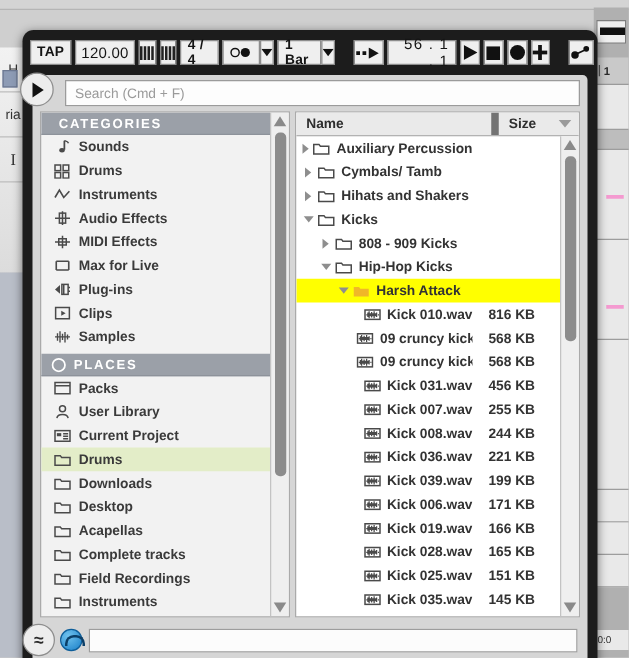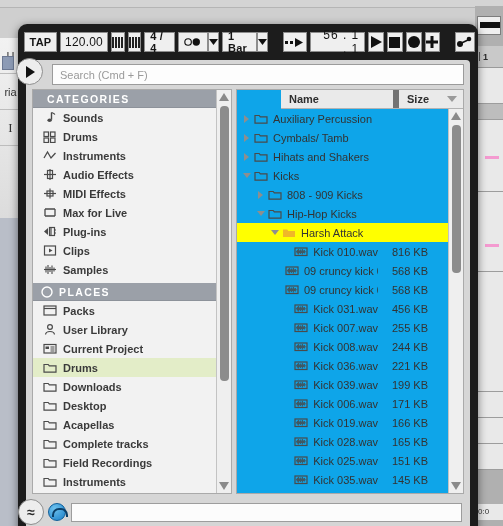--- a/index.html
+++ b/index.html
@@ -154,23 +154,22 @@
   
   #col-left {
     position: absolute; left: 6px; top: 29px;
     width: 200px; bottom: 36px;
     background: #f2f2f2; border: 1px solid #aaa;
     overflow: hidden;
   }
   #col-right {
     position: absolute; left: 210px; top: 29px;
     right: 6px; bottom: 36px;
-    background: #0ea5e9; border: 1px solid #aaa;
+    background: #ffffff; border: 1px solid #aaa;
     overflow: hidden;
-    padding-left: 44px;
   }
 
   .section-head {
     height: 18px; background: #9ba0a8; color: #fff;
     font-size: 10.5px; font-weight: bold; letter-spacing: 1.4px;
     display: flex; align-items: center; padding-left: 8px;
     border-bottom: 1px solid #8d929a;
   }
   .section-head .ic { margin-right: 6px; display:flex; }
 
@@ -196,21 +195,21 @@
     justify-content: space-between; padding-right: 6px; height: 100%;
   }
   .tri-down-sm {
     width: 0;height: 0;
     border-left: 5px solid transparent; border-right: 5px solid transparent;
     border-top: 6px solid #9a9a9a;
   }
 
   .trow {
     height: 19px; display: flex; align-items: center;
-    font-size: 11px; font-weight: normal; color: #333;
+    font-size: 11px; font-weight: bold; color: #333;
   }
   .trow.hl { background: #ffff00; }
   .trow .twist {
     width: 11px; display: flex; align-items: center; justify-content: center;
   }
   .trow .tname { flex: 1; display: flex; align-items: center; overflow: hidden; white-space: nowrap; }
   .trow .tsize { width: 70px; text-align: right; padding-right: 20px; }
   .tw-right { width:0;height:0;border-left:5px solid #8e8e8e;border-top:4px solid transparent;border-bottom:4px solid transparent;}
   .tw-down  { width:0;height:0;border-top:5px solid #8e8e8e;border-left:4px solid transparent;border-right:4px solid transparent;}
 

